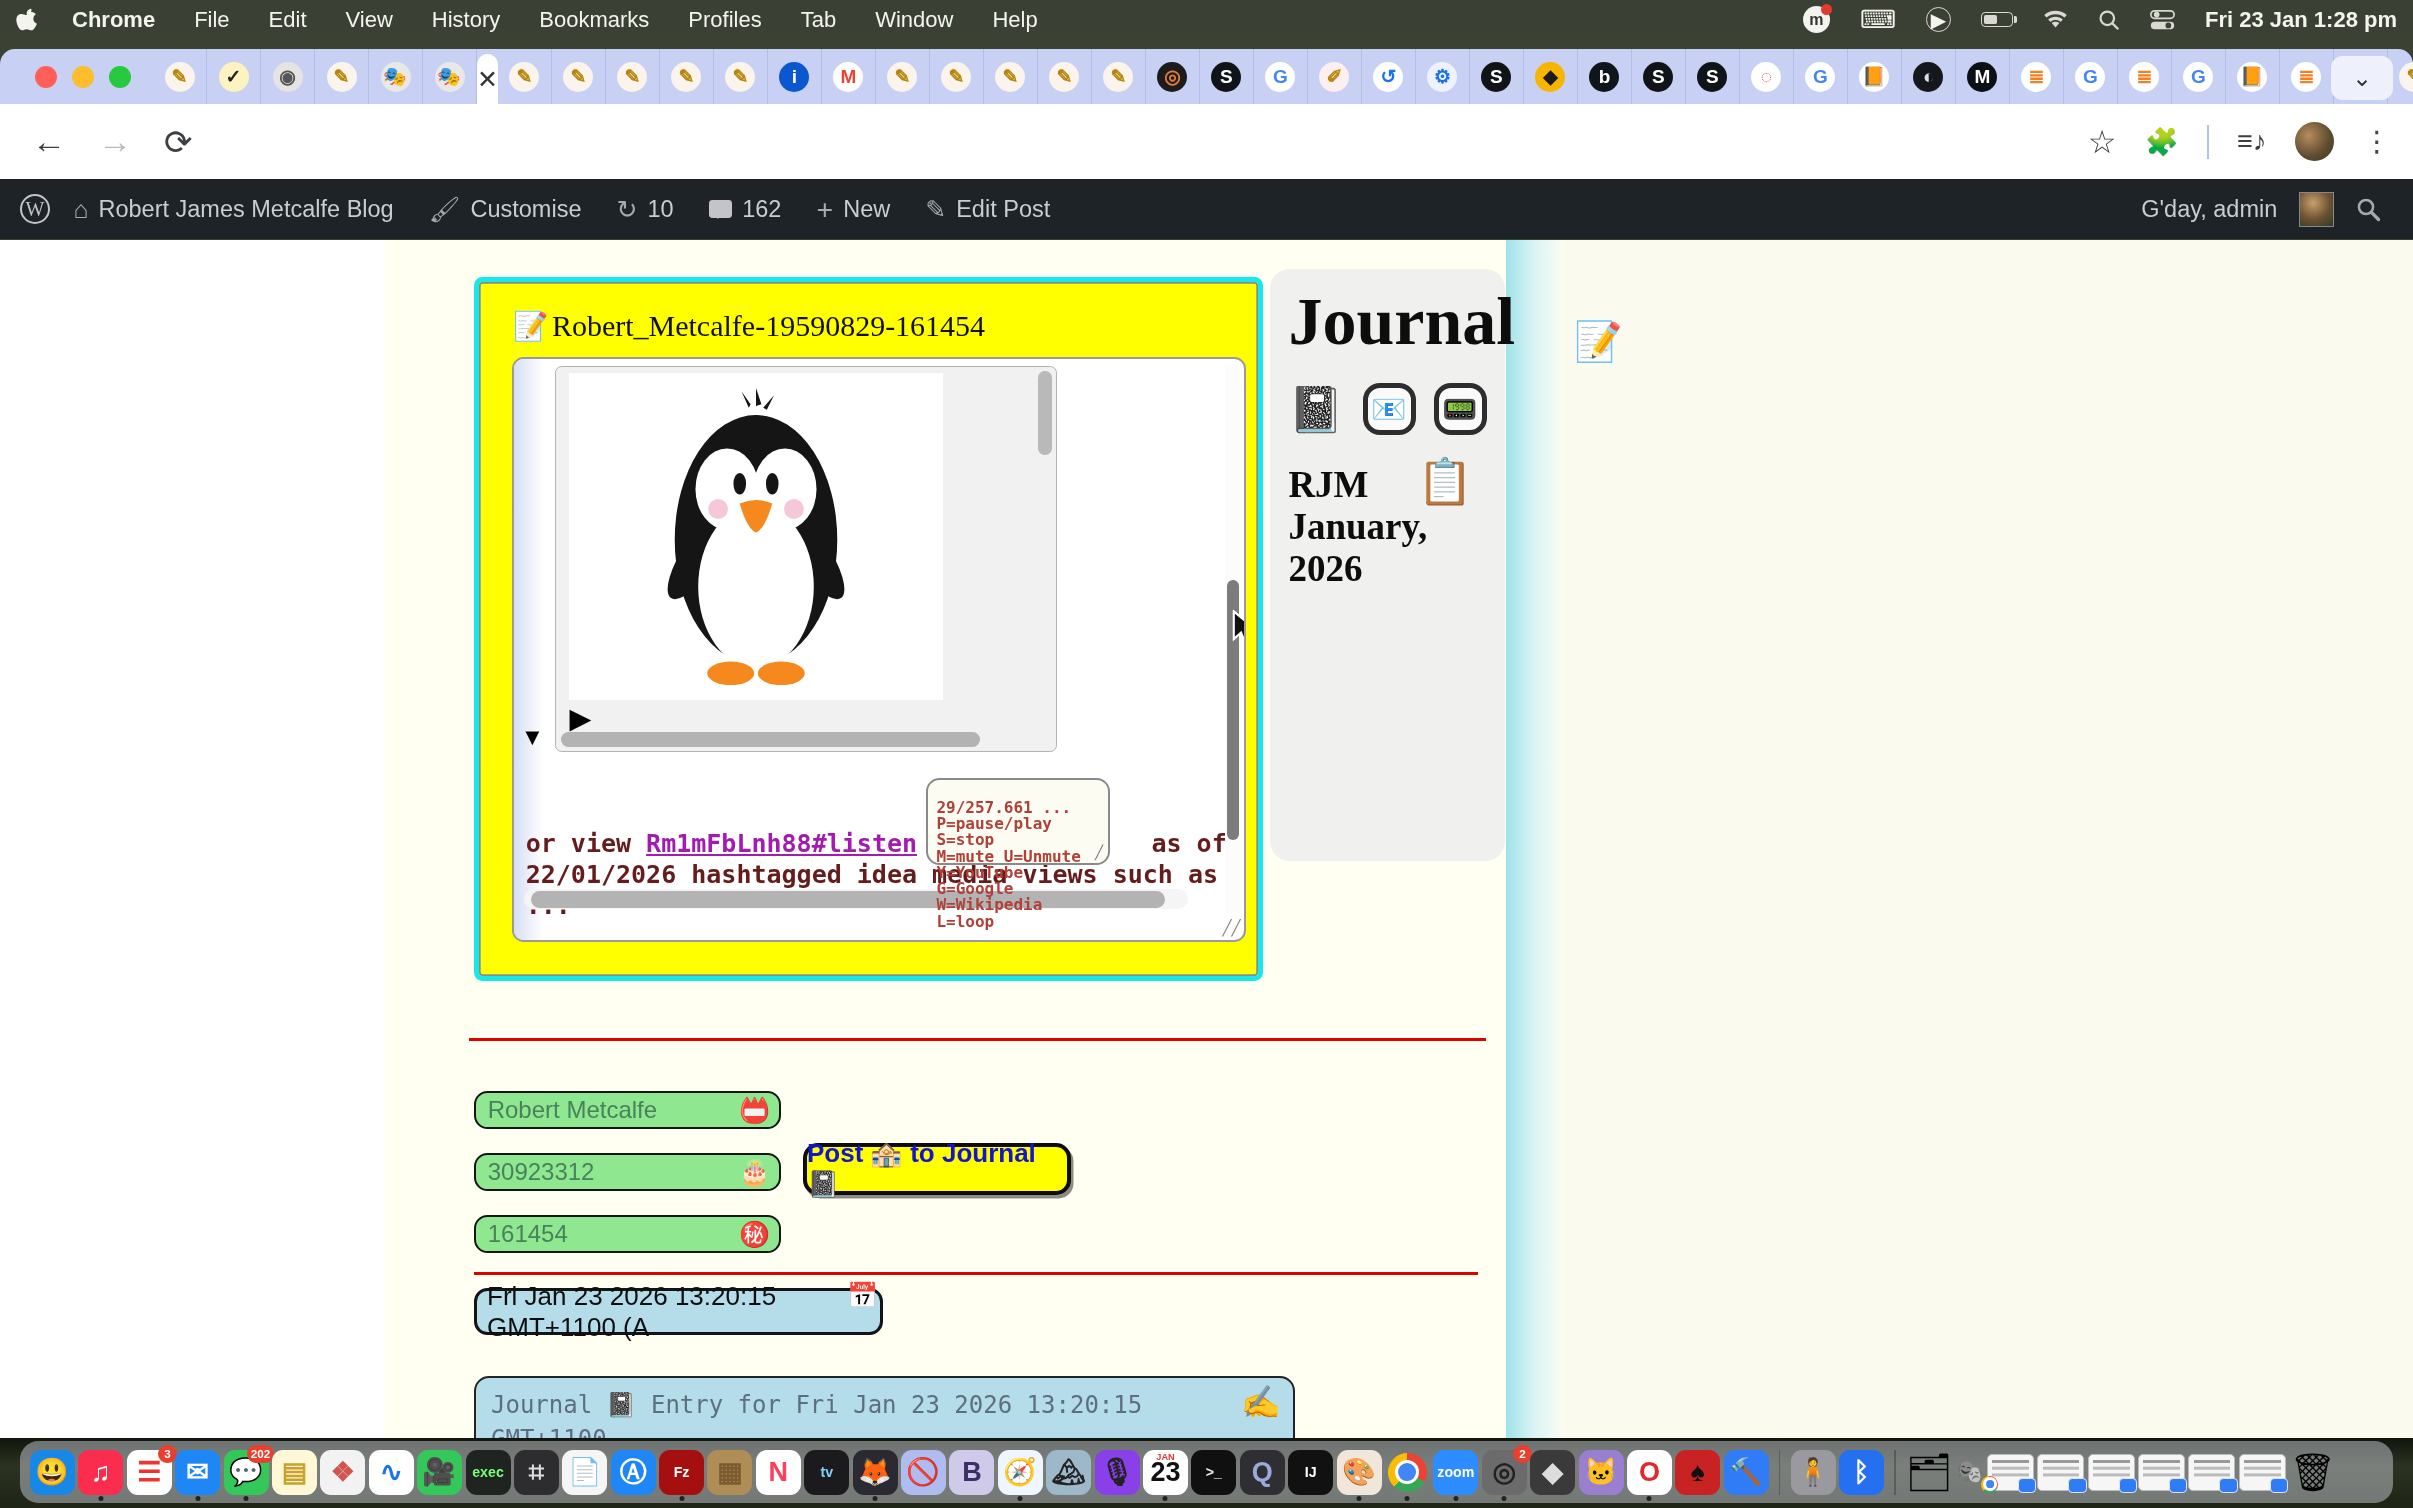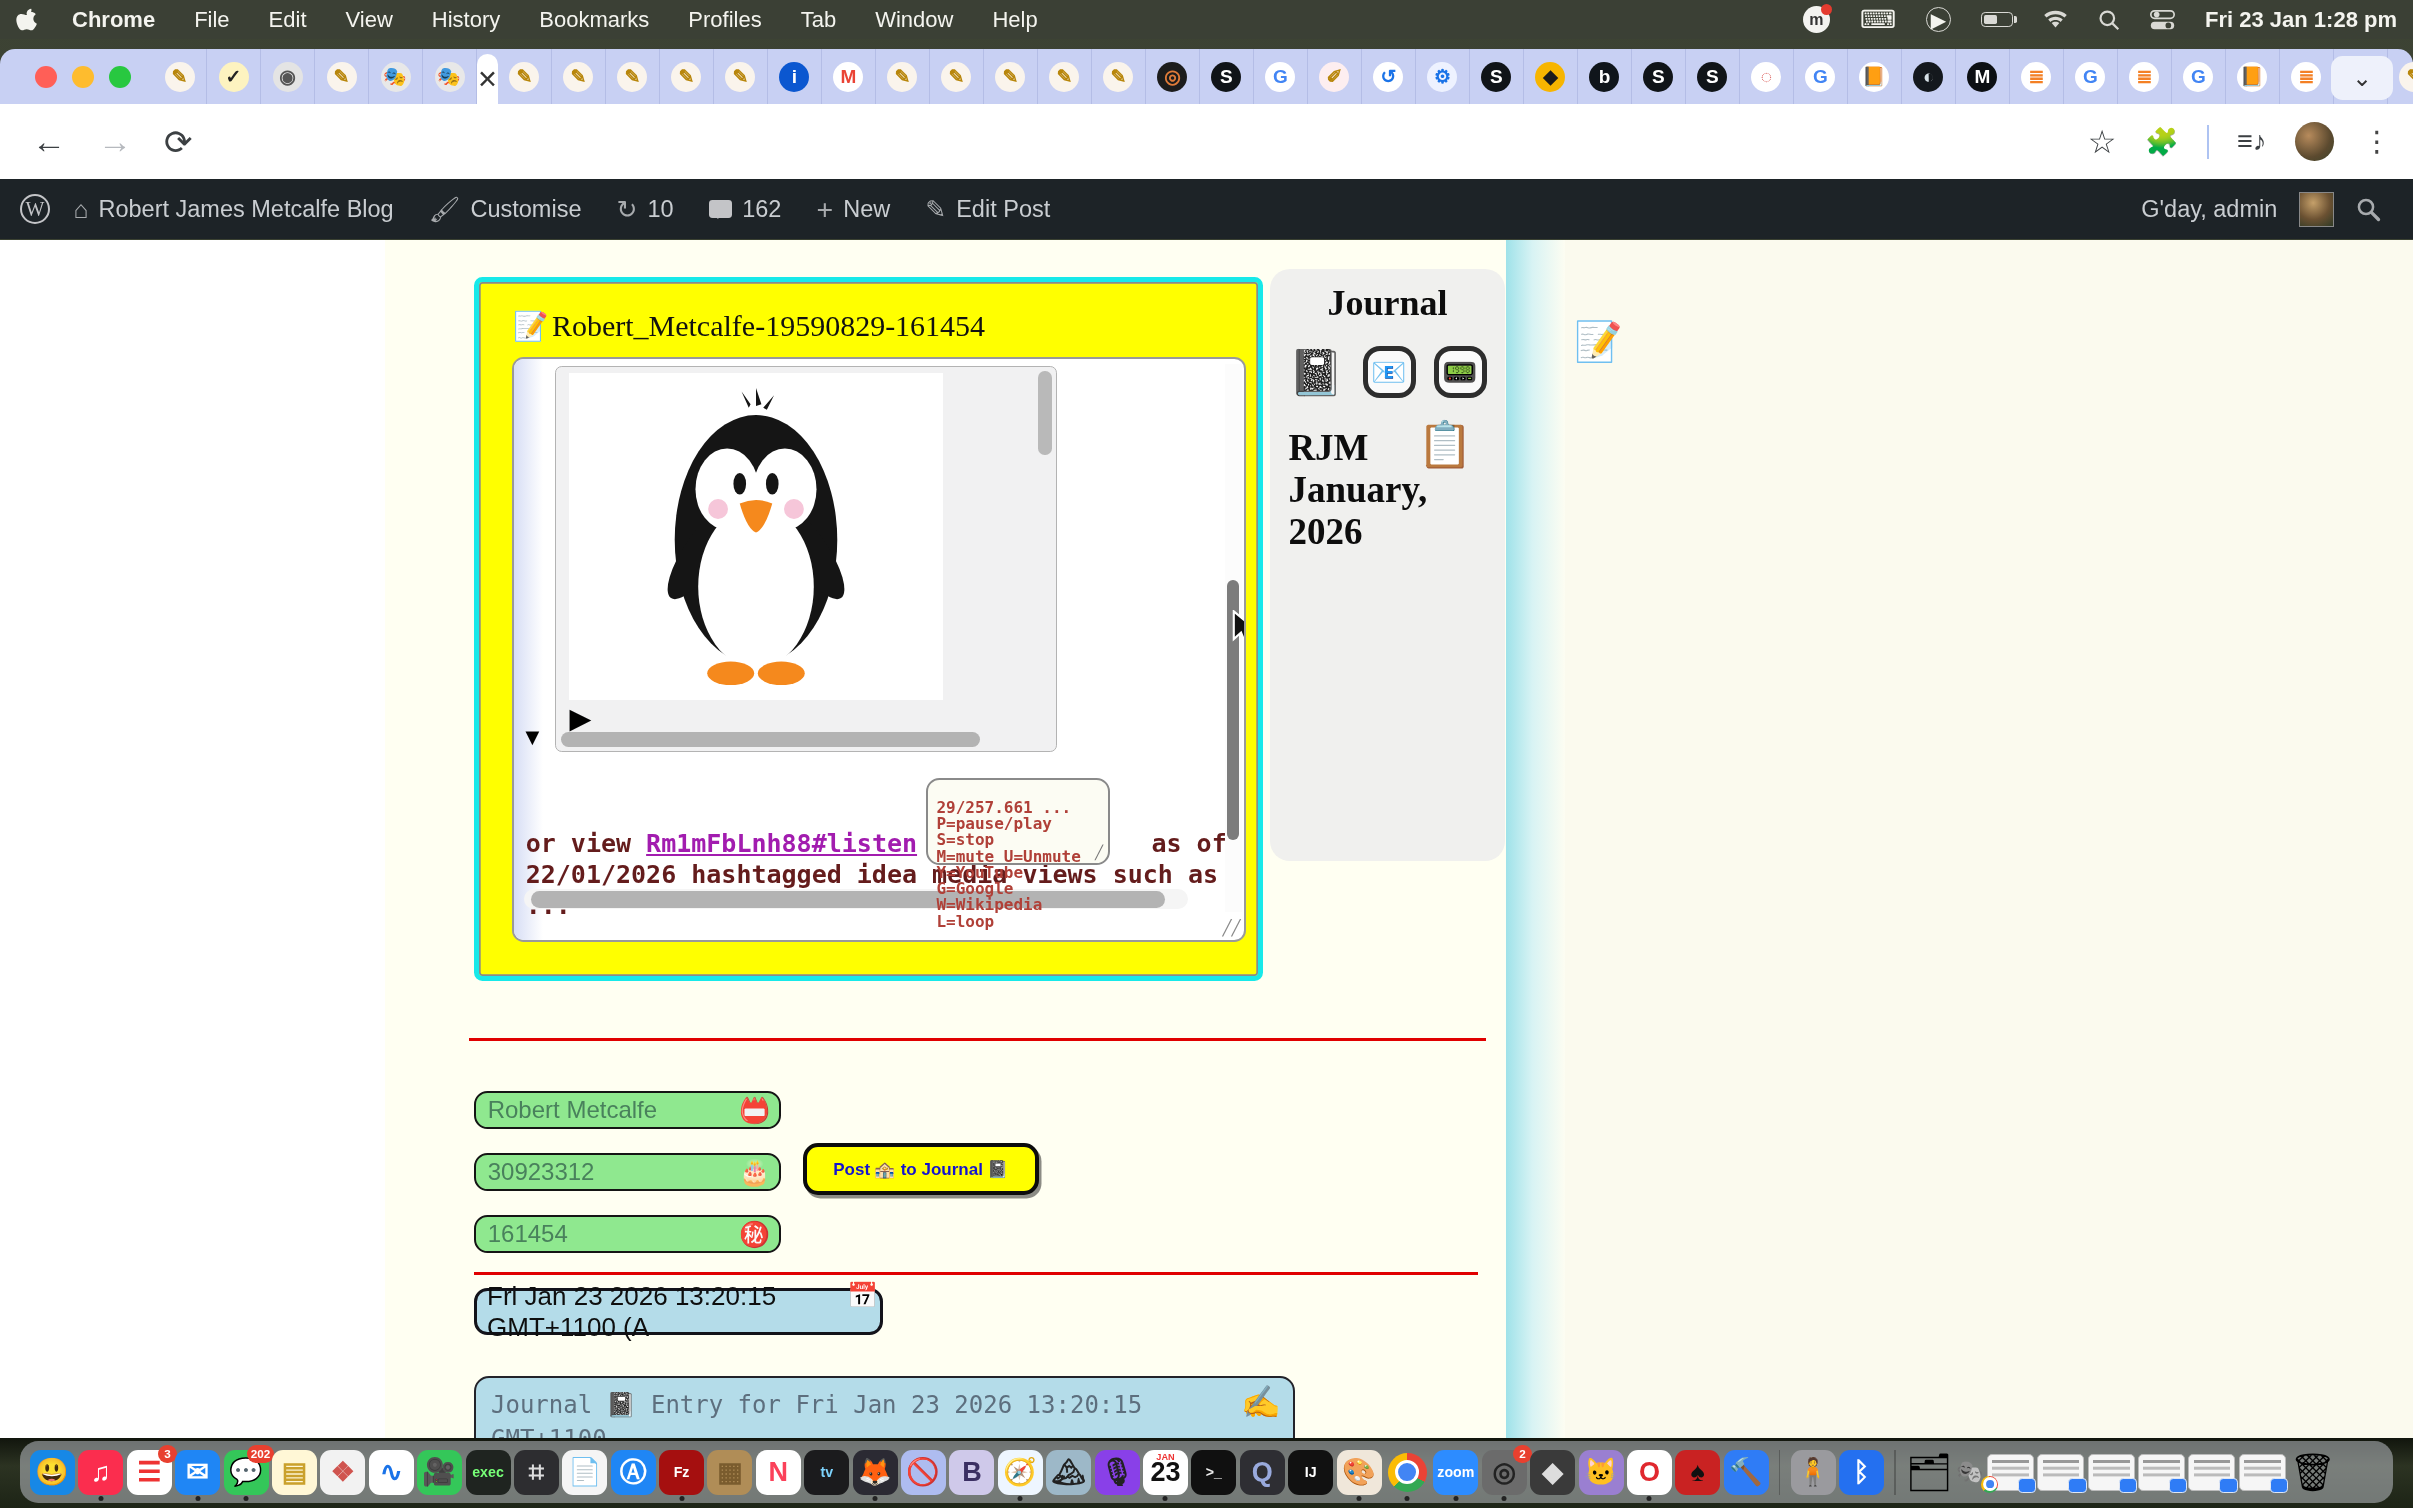--- a/index.html
+++ b/index.html
@@ -94,36 +94,36 @@
     font-family:"DejaVu Sans Mono",monospace;font-weight:700;font-size:16px;line-height:16.3px;color:#b04038;white-space:pre-line;}
   .tt-resize{position:absolute;right:5px;bottom:1.7px;font-size:13.4px;color:#777;}
   .if-hscroll{position:absolute;left:10px;top:530px;width:664px;height:20px;background:#f5f5f5;border-radius:10px;}
   .if-hscroll .thumb{position:absolute;left:6.7px;top:1.7px;width:634px;height:17px;background:#b3b3b3;border-radius:8.4px;}
   .if-vscroll{position:absolute;right:2.5px;top:5px;bottom:28.5px;width:17px;background:#fcfcfc;}
   .if-vscroll .thumb{position:absolute;left:2.5px;top:216px;width:11.7px;height:260px;background:#7c7c7c;border-radius:5.9px;}
   .if-resize{position:absolute;right:3.4px;bottom:3.4px;font-size:15px;color:#888;}
   .cursor{position:absolute;left:717px;top:251px;z-index:9;}
   
   .sidecard{position:absolute;left:1270px;top:28.5px;width:235px;height:592px;background:#f0f0ee;border-radius:20px;padding:13.4px 18.4px;}
-  .side-title{font-family:"Liberation Serif",serif;font-weight:700;font-size:36px;color:#0d0d0d;margin-left:39px;}
+  .side-title{font-family:"Liberation Serif",serif;font-weight:700;font-size:68px;color:#0d0d0d;}
   .side-icons{display:flex;align-items:center;gap:18.4px;margin-top:22px;}
   .side-icons .book{font-size:45px;}
   .sbtn{width:69px;height:52px;border:5px solid #2d2d2d;border-radius:17px;background:#fafafa;
     display:flex;align-items:center;justify-content:center;font-size:28.5px;}
   .side-sub{font-family:"Liberation Serif",serif;font-weight:700;font-size:37px;color:#0d0d0d;line-height:42px;margin-top:28.5px;}
   .side-sub .l1{display:flex;align-items:flex-start;gap:49px;}
   .side-sub .clip{font-size:45px;line-height:37px;}
   
   .redhr{position:absolute;height:2.5px;background:#e00000;}
   .ginput{position:absolute;width:307px;height:38px;background:#8fe88f;border:2.5px solid #151515;border-radius:13.4px;
     display:flex;align-items:center;padding:0 8.4px 0 11.7px;font-size:24px;color:#49815c;}
   .ginput .emo{margin-left:auto;font-size:25px;}
-  .postbtn{position:absolute;left:803px;top:903px;width:236px;height:52px;background:#ffff00;border:4.2px solid #0c0c0c;
+  .postbtn{position:absolute;left:803px;top:903px;width:268px;height:52px;background:#ffff00;border:4.2px solid #0c0c0c;
     border-radius:15px;display:flex;align-items:center;justify-content:center;gap:6.7px;
-    font-size:17px;font-weight:700;color:#1414cf;box-shadow:2.5px 3.4px 0 rgba(0,0,0,.45);}
+    font-size:26px;font-weight:700;color:#1414cf;box-shadow:2.5px 3.4px 0 rgba(0,0,0,.45);}
   .dateinput{position:absolute;left:474px;top:1048px;width:409px;height:47px;background:#b4dce9;border:3.4px solid #13131a;
     border-radius:13.4px;display:flex;align-items:center;padding:0 6.7px 0 10px;font-size:26px;color:#0e0e0e;position:absolute;}
   .dateinput .cal{position:absolute;right:1.7px;top:-10px;font-size:25px;}
   .jtextarea{position:absolute;left:474px;top:1136px;width:821px;height:117px;background:#b4dce9;border:2.5px solid #23232a;
     border-radius:15px;padding:10px 50px 10px 15px;font-family:"DejaVu Sans Mono",monospace;font-size:24px;
     color:#5d6f7e;line-height:34px;}
   .jtextarea .pen{position:absolute;right:11.7px;top:6.7px;font-size:32px;}
   
   .wall-bottom{position:absolute;left:0;top:1438px;width:2413px;height:70px;
     background:linear-gradient(180deg,#11150d,#2c3322 40%,#1d2416);}

